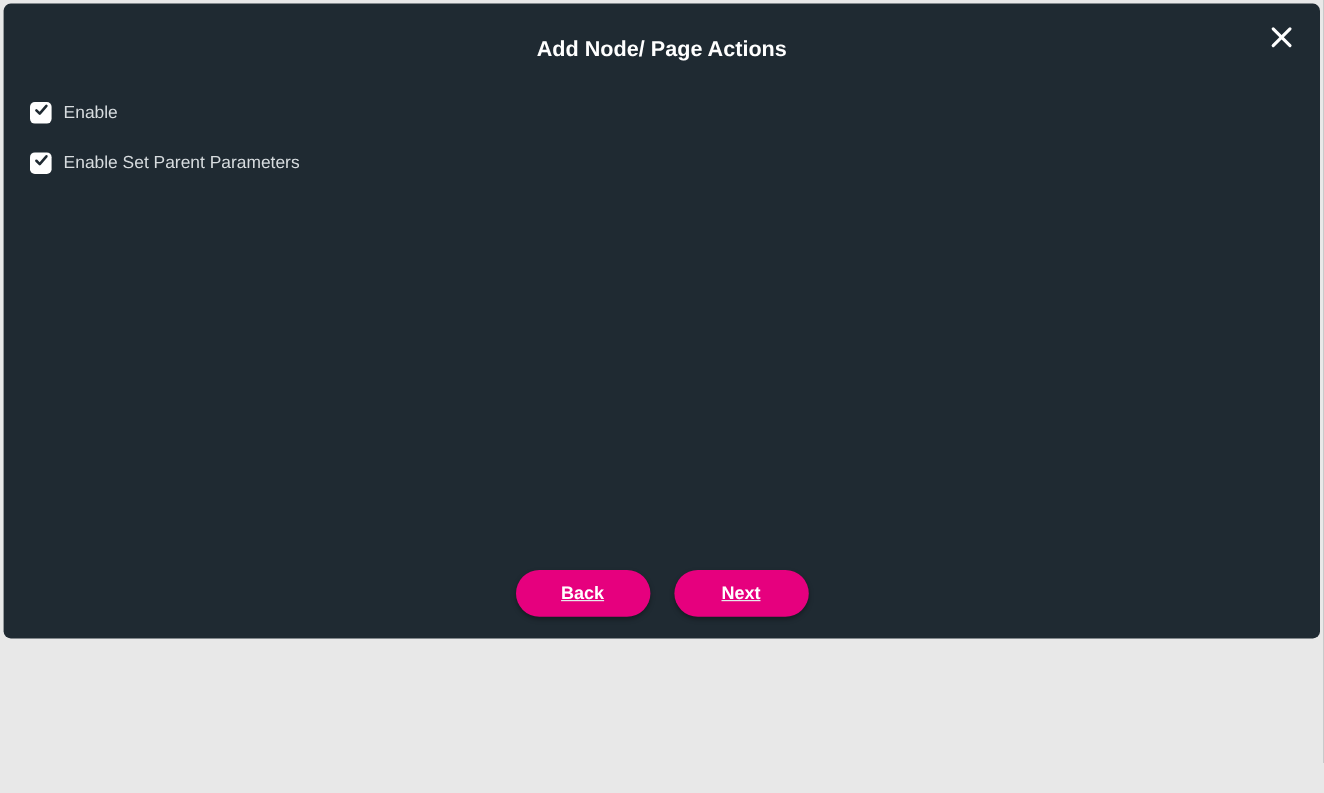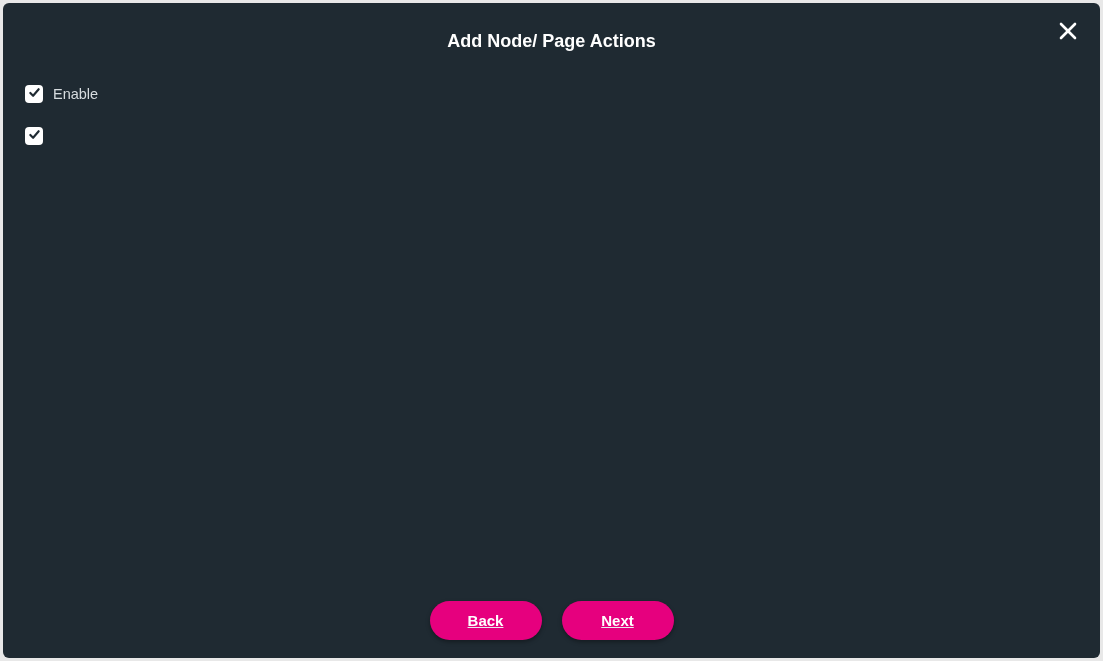--- a/index.html
+++ b/index.html
@@ -6,21 +6,21 @@
     html, body {
       width: 1103px;
       height: 661px;
       background: #e8e8e8;
       font-family: -apple-system, BlinkMacSystemFont, "Segoe UI", Arial, sans-serif;
       overflow: hidden;
     }
     .modal {
       position: relative;
       width: 1097px;
-      height: 655px;
+      height: 529px;
       margin: 3px;
       background: #1f2a32;
       border-radius: 6px;
       color: #e6e9eb;
     }
     .modal-title {
       position: absolute;
       top: 28px;
       left: 0;
       right: 0;
@@ -169,20 +169,21 @@
       </div>
 
       <div class="check-row">
         <span class="checkbox">
           <span>
             <svg viewBox="0 0 14 14">
                 <path d="M2.5 7.5 l3 3 l6 -7" stroke="#1f2a32" stroke-width="2.3" fill="none" stroke-linecap="round" stroke-linejoin="round"></path>
               </svg>
           </span>
         </span>
+        <span class="check-label">Enable Set Parent Parameters</span>
       </div>
 
     </div>
   </div>
 
   <div class="footer">
     <button class="pill-btn">Back</button>
     <button class="pill-btn">Next</button>
   </div>
 </div>

